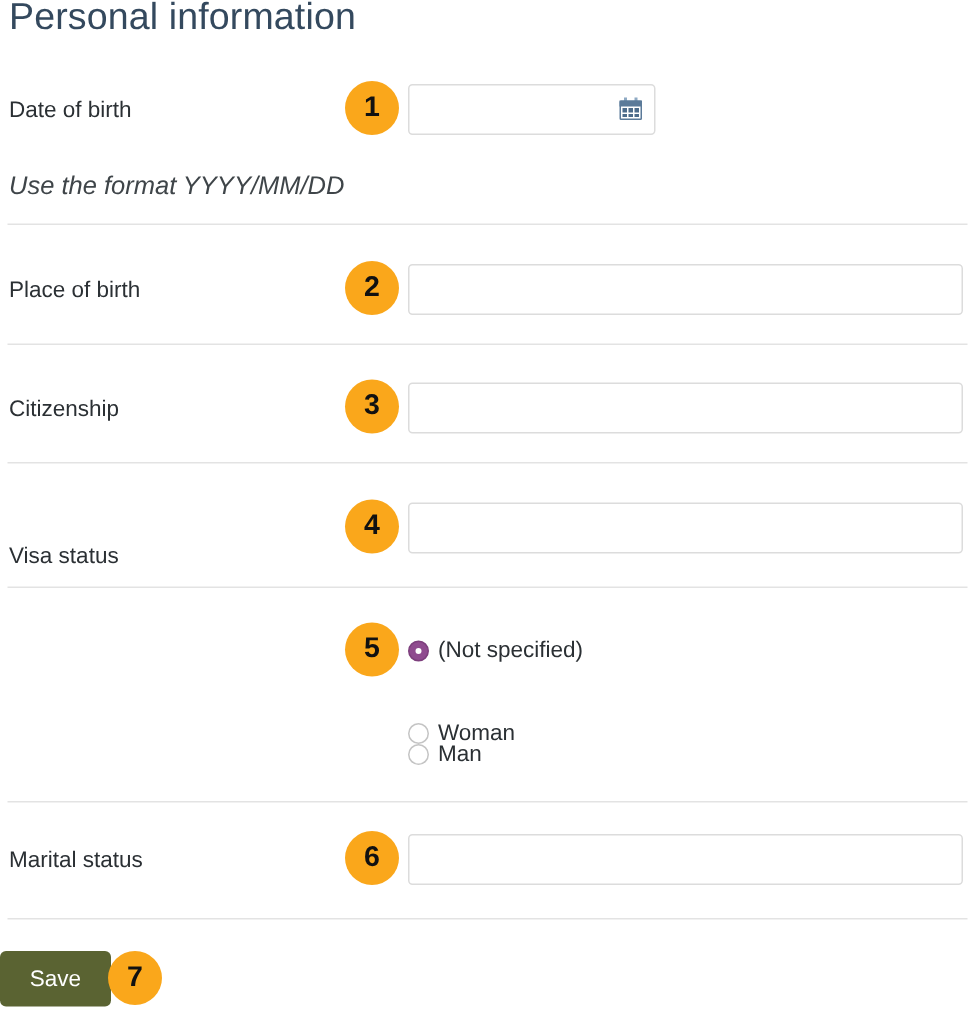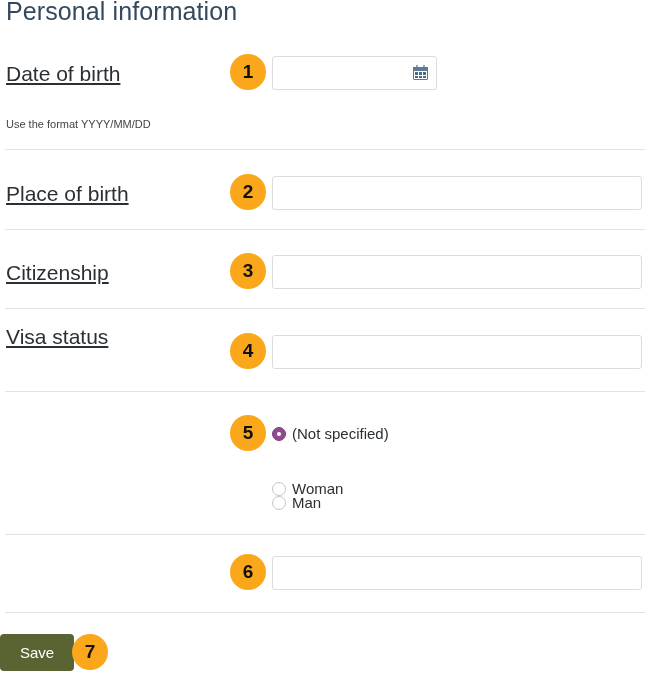--- a/index.html
+++ b/index.html
@@ -41,32 +41,32 @@
     left: 5px;
     width: 640px;
     height: 1px;
     background: #e3e3e3;
   }
 
   
   .field-label {
     position: absolute;
     left: 6px;
-    font-size: 21px;
+    font-size: 15px;
     font-weight: 400;
     color: #2b3034;
     line-height: 20px;
     white-space: nowrap;
-    text-decoration: underline;
   }
 
   .help-text {
     position: absolute;
     left: 6px;
-    font-size: 11px;
+    font-size: 17px;
+    font-style: italic;
     color: #3f4549;
     line-height: 18px;
     white-space: nowrap;
   }
 
   .text-input {
     position: absolute;
     left: 272px;
     width: 370px;
     height: 34px;
@@ -255,21 +255,21 @@
   <input class="text-input" style="top: 176px;" type="text" placeholder="">
 
   <div class="divider" style="top:229px"></div>
 
   <div class="field-label" style="top:263px">Citizenship</div>
   <div class="badge" style="left:230px; top:253px">3</div>
   <input class="text-input" style="top: 255px;" type="text" placeholder="">
 
   <div class="divider" style="top:308px"></div>
 
-  <div class="field-label" style="top:327px">Visa status</div>
+  <div class="field-label" style="top:361px">Visa status</div>
   <div class="badge" style="left:230px; top:333px">4</div>
   <input class="text-input" style="top: 335px;" type="text" placeholder="">
 
   <div class="divider" style="top:391px"></div>
 
   <div class="badge" style="left:230px; top:415px">5</div>
 
   <div class="radio-row" style="top:424px">
     <span class="radio-dot checked"></span>
     <span class="radio-label">(Not specified)</span>
@@ -280,20 +280,21 @@
     <span class="radio-label">Woman</span>
   </div>
 
   <div class="radio-row" style="top:493px">
     <span class="radio-dot"></span>
     <span class="radio-label">Man</span>
   </div>
 
   <div class="divider" style="top:534px"></div>
 
+  <div class="field-label" style="top:564px">Marital status</div>
   <div class="badge" style="left:230px; top:554px">6</div>
   <input class="text-input" style="top: 556px;" type="text" placeholder="">
 
   <div class="divider" style="top:612px"></div>
 
   <button class="save-button">Save</button>
   <div class="badge" style="left:72px; top:634px">7</div>
 
 </div>
 

